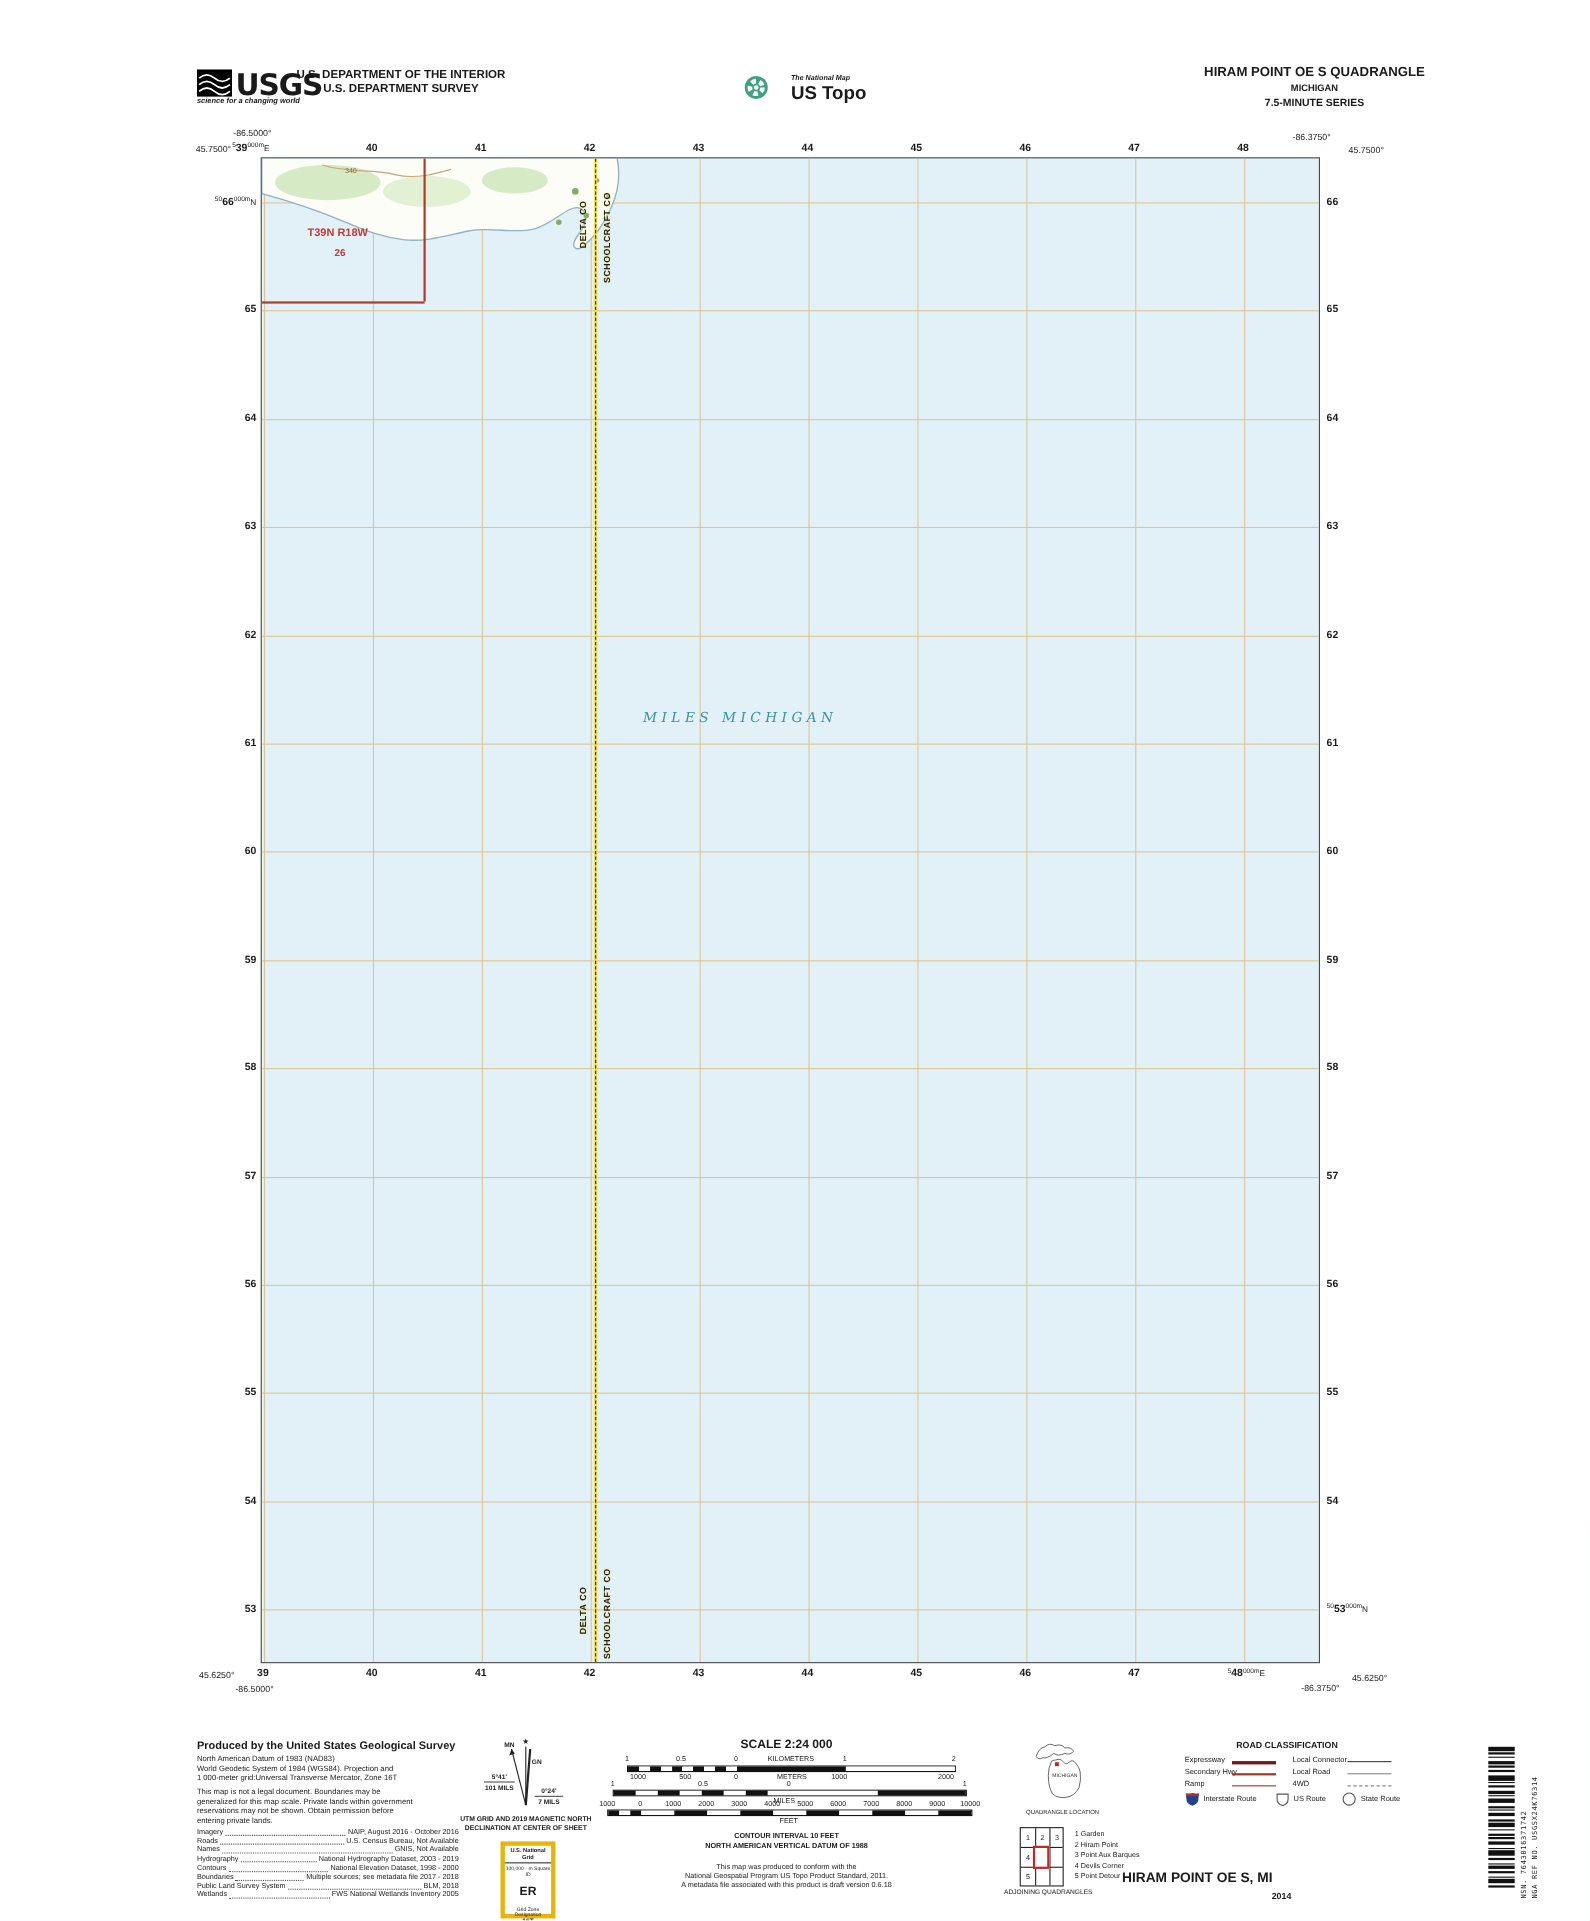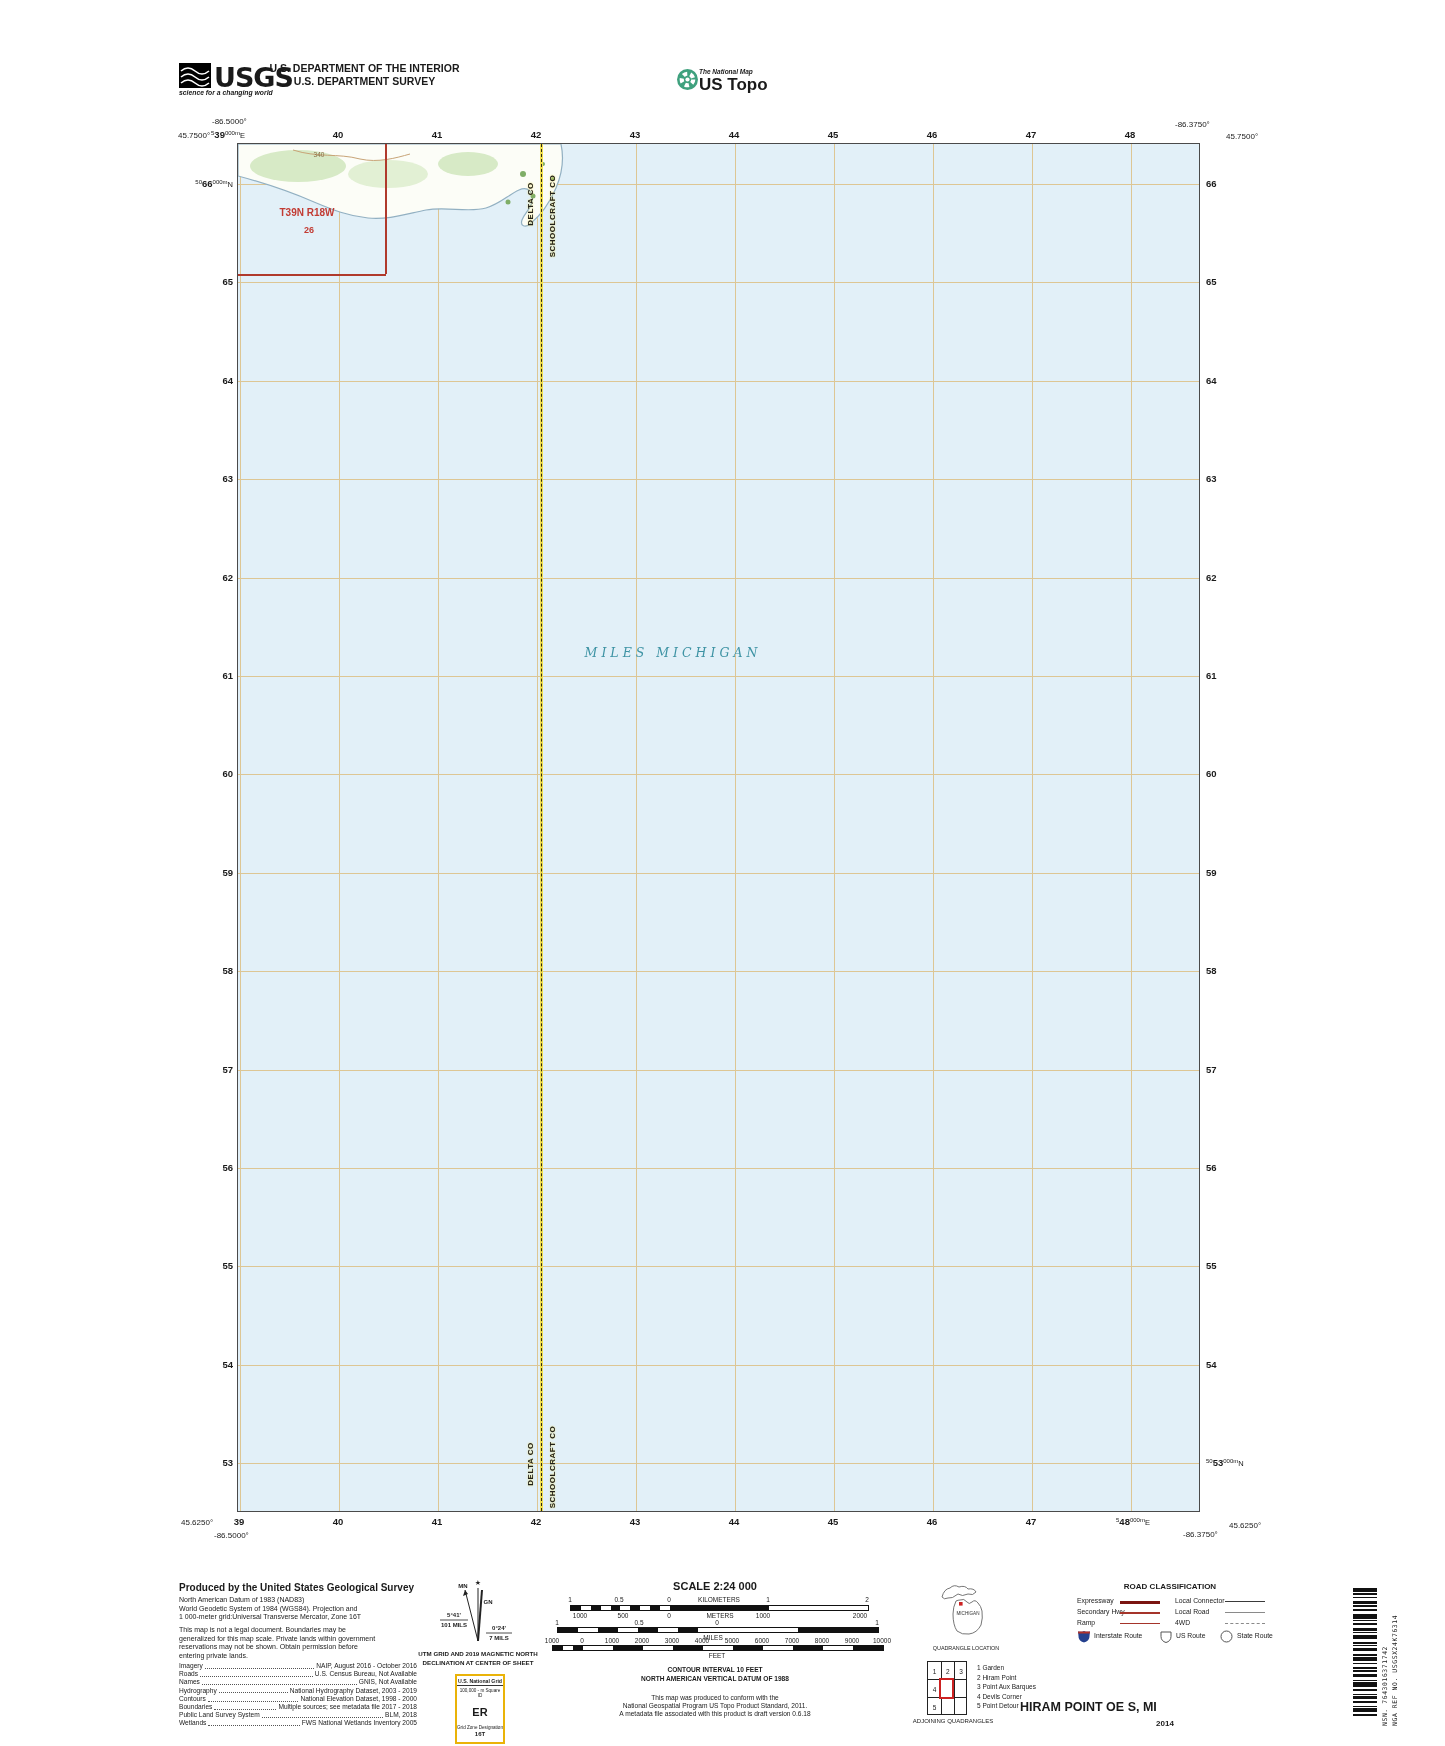--- a/index.html
+++ b/index.html
@@ -35,21 +35,21 @@
   #legal{position:absolute;left:179px;top:1626px;width:238px;}
   #credits{position:absolute;left:179px;top:1662px;width:238px;}
   .crow{display:flex;align-items:flex-end;font-size:6.6px;line-height:8.2px;}
   .cdots{flex:1;border-bottom:1px dotted #555;margin:0 2px 1.5px;}
   .scale-title{position:absolute;left:565px;top:1580px;width:300px;text-align:center;font-weight:bold;font-size:11px;}
   .sc-lbl{position:absolute;font-size:6.5px;transform:translateX(-50%);white-space:nowrap;}
   .sc-bar{position:absolute;height:4px;border:1px solid #111;box-sizing:content-box;background:#fff;}
   .sc-seg{position:absolute;top:0;height:100%;}
   .notes{position:absolute;left:565px;width:300px;text-align:center;font-size:6.6px;line-height:8px;}
   .decl-note{position:absolute;left:388px;width:180px;text-align:center;font-weight:bold;font-size:6.2px;line-height:8px;}
-  .usng{position:absolute;left:455px;top:1674px;width:50px;height:70px;border:2px solid #eab308;
+  .usng{position:absolute;left:455px;top:1674px;width:50px;height:70px;border:4px solid #eab308;
         text-align:center;box-sizing:border-box;}
   .usng .t1{font-weight:bold;font-size:5.2px;border-bottom:1px solid #333;padding:1.5px 0;}
   .usng .t2{font-size:4.6px;padding-top:1.5px;}
   .usng .sq{font-weight:bold;font-size:11px;padding:8px 0 7px;}
   .usng .t3{font-size:4.6px;}
   .usng .t4{font-weight:bold;font-size:6px;padding-top:1px;}
   .loc-cap{position:absolute;left:906px;top:1645px;width:120px;text-align:center;font-size:5.4px;}
   .adj-grid{position:absolute;left:927px;top:1661px;width:40px;height:54px;border:1px solid #222;box-sizing:border-box;}
   .adj-v{position:absolute;top:0;width:1px;height:100%;background:#222;}
   .adj-h{position:absolute;left:0;height:1px;width:100%;background:#222;}
@@ -83,34 +83,39 @@
       </svg>
     </span>
     <span style="font-weight:900;font-size:27px;letter-spacing:-1px;font-family:'DejaVu Sans',sans-serif;">USGS</span>
   </div>
   <div class="usgs-tag">science for a changing world</div>
   <div class="dept">
     <div>U.S. DEPARTMENT OF THE INTERIOR</div>
     <div>U.S. DEPARTMENT SURVEY</div>
   </div>
 
-  <div class="abs" style="left:676px;top:68px;display:flex;gap:0;">
+  <div class="abs" style="left:676px;top:68px;display:flex;gap:20px;">
     <span>
       <svg width="23" height="23" viewBox="0 0 22 22">
         <circle cx="11" cy="11" r="10" fill="#3fa17e"></circle>
         <circle cx="11" cy="11" r="5.5" fill="none" stroke="#fff" stroke-width="4" stroke-dasharray="4 3"></circle>
         <circle cx="11" cy="11" r="2" fill="#fff"></circle>
       </svg>
     </span>
     <span>
       <div style="font-size:6.5px;font-weight:bold;font-style:italic;">The National Map</div>
       <div style="font-size:17px;font-weight:600;letter-spacing:0;">US Topo</div>
     </span>
   </div>
 
+  <div class="quadblock">
+    <div style="font-size:12px;">HIRAM POINT OE S QUADRANGLE</div>
+    <div style="font-size:8.5px;margin-top:3px;">MICHIGAN</div>
+    <div style="font-size:9.5px;margin-top:3px;">7.5-MINUTE SERIES</div>
+  </div>
 
   <div class="corner" style="left:212px;top:117px;">-86.5000°</div>
   <div class="corner" style="left:178px;top:131px;">45.7500°</div>
   <div class="corner" style="left:1175px;top:120px;">-86.3750°</div>
   <div class="corner" style="left:1226px;top:132px;">45.7500°</div>
   <div class="corner" style="left:181px;top:1518px;">45.6250°</div>
   <div class="corner" style="left:214px;top:1531px;">-86.5000°</div>
   <div class="corner" style="left:1183px;top:1530px;">-86.3750°</div>
   <div class="corner" style="left:1229px;top:1521px;">45.6250°</div>
 

